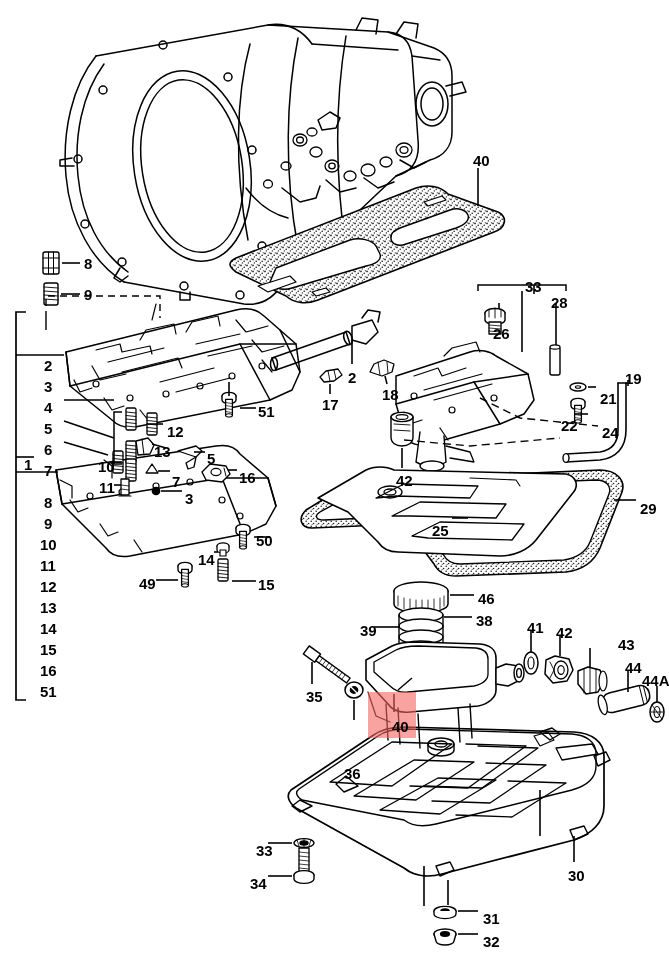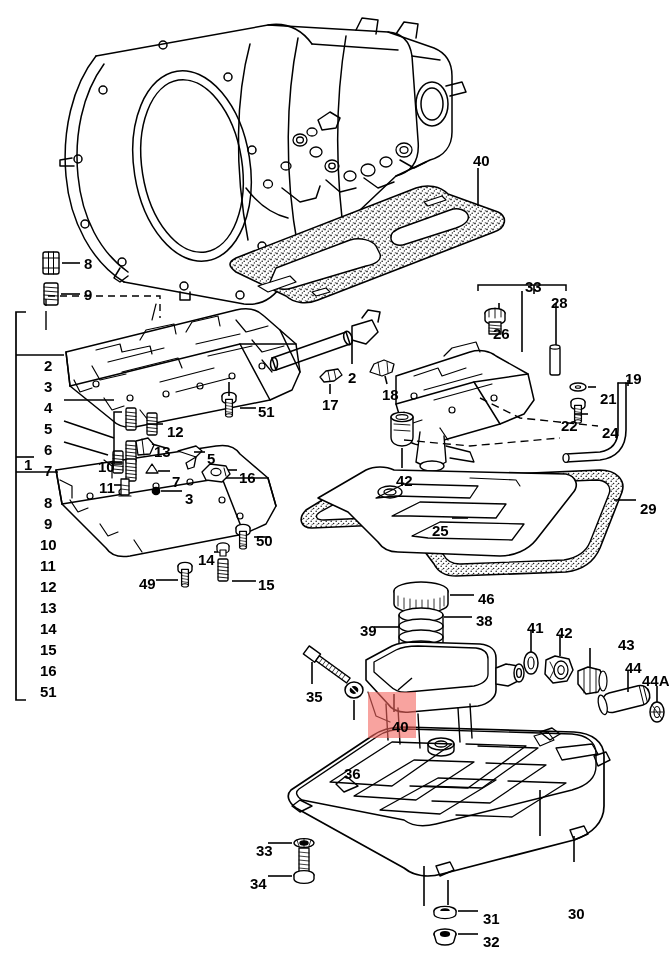--- a/index.html
+++ b/index.html
@@ -778,16 +778,16 @@
       <div class="callout" style="left: 392px; top: 719px;">40</div>
       <div class="callout" style="left: 527px; top: 620px;">41</div>
       <div class="callout" style="left: 556px; top: 625px;">42</div>
       <div class="callout" style="left: 618px; top: 637px;">43</div>
       <div class="callout" style="left: 625px; top: 660px;">44</div>
       <div class="callout" style="left: 642px; top: 673px;">44A</div>
       <div class="callout" style="left: 256px; top: 843px;">33</div>
       <div class="callout" style="left: 250px; top: 876px;">34</div>
       <div class="callout" style="left: 483px; top: 911px;">31</div>
       <div class="callout" style="left: 483px; top: 934px;">32</div>
-      <div class="callout" style="left: 568px; top: 906px;">30</div>
+      <div class="callout" style="left: 568px; top: 868px;">30</div>
     </div>
 
 </div>
 
 </body></html>

